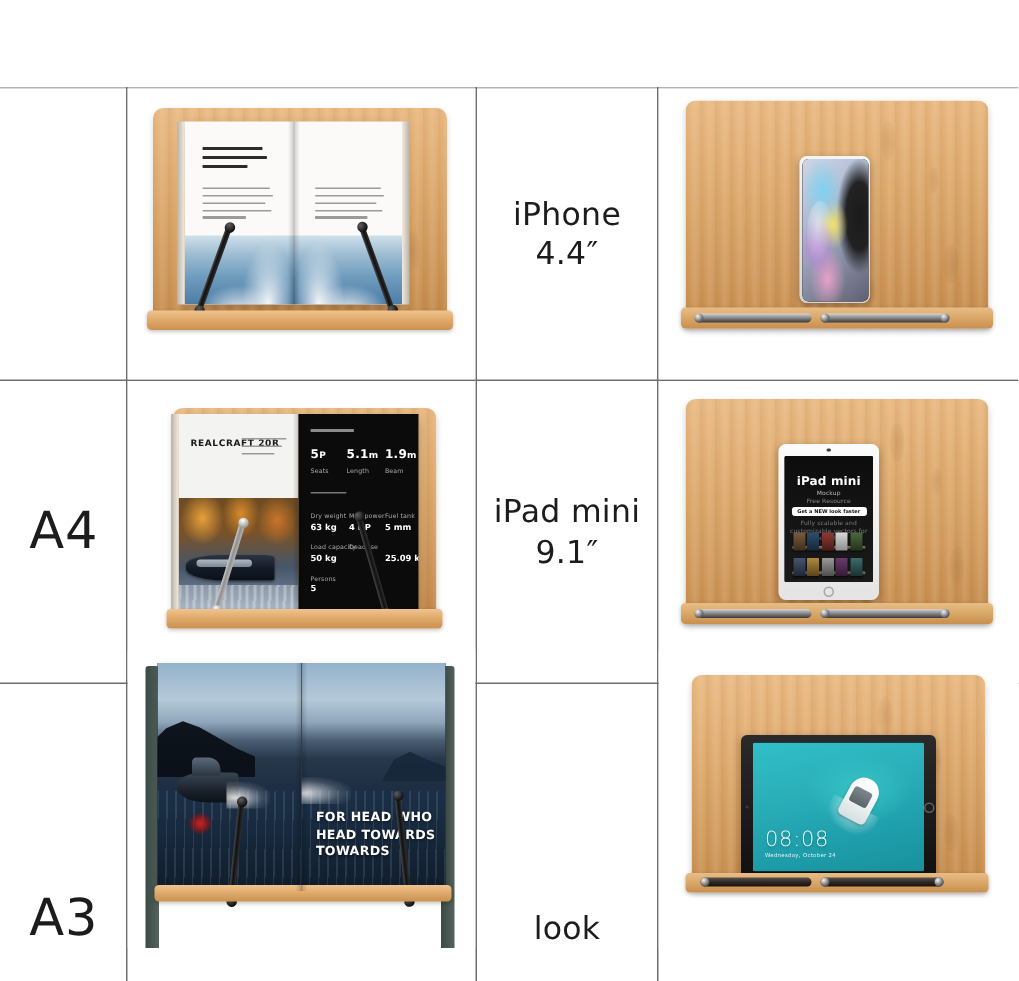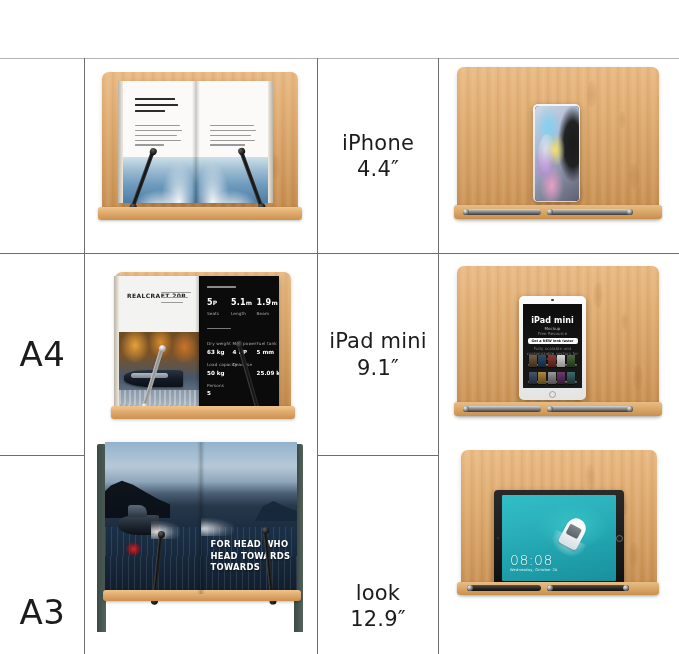--- a/index.html
+++ b/index.html
@@ -849,21 +849,20 @@
             <div class="tip t-bot"></div>
         </div>
 
         <div class="ledge" style="left:18px; top:156px; width:198px; height:11px;"></div>
       </div>
     </div>
 
     <div class="cell label-cell row3 colC">
       <span class="label-device">
         <span>look</span>
-        <span class="l2">12.9″</span>
       </span>
     </div>
 
     <div class="cell row3 colD">
       <div class="photo">
         <div class="stand" style="left:22px; top:16px; width:196px; height:144px;">
           <div class="grainA" style="left:124px; top:14px;"></div>
           <div class="grainB" style="left:160px; top:48px;"></div>
           <div class="grainA" style="left:168px; top:92px;"></div>
         </div>

